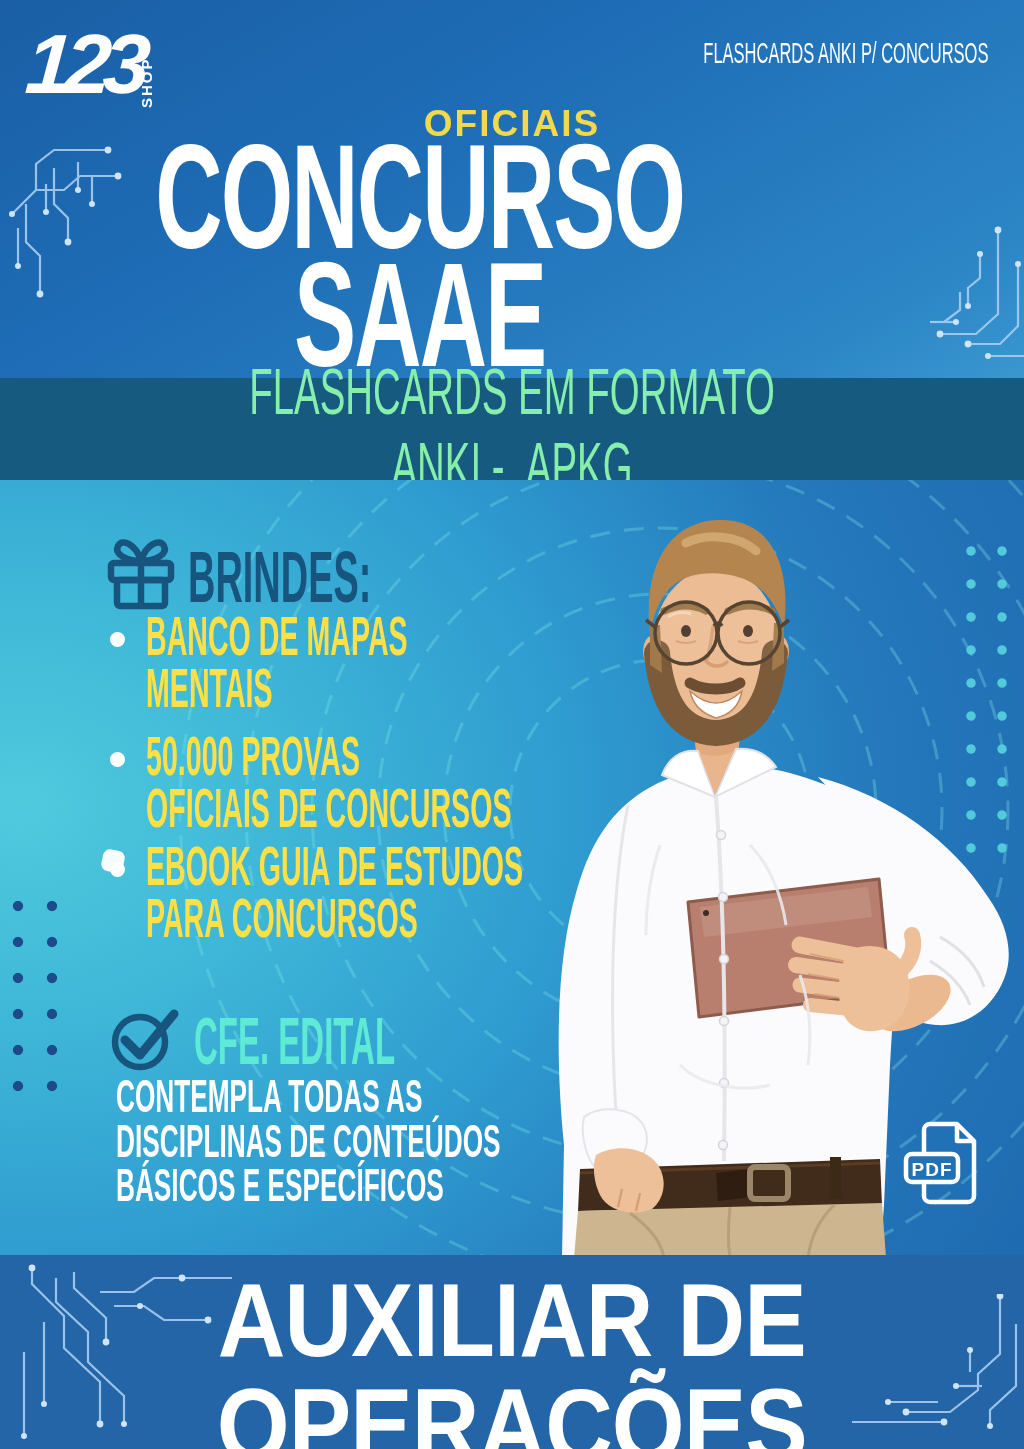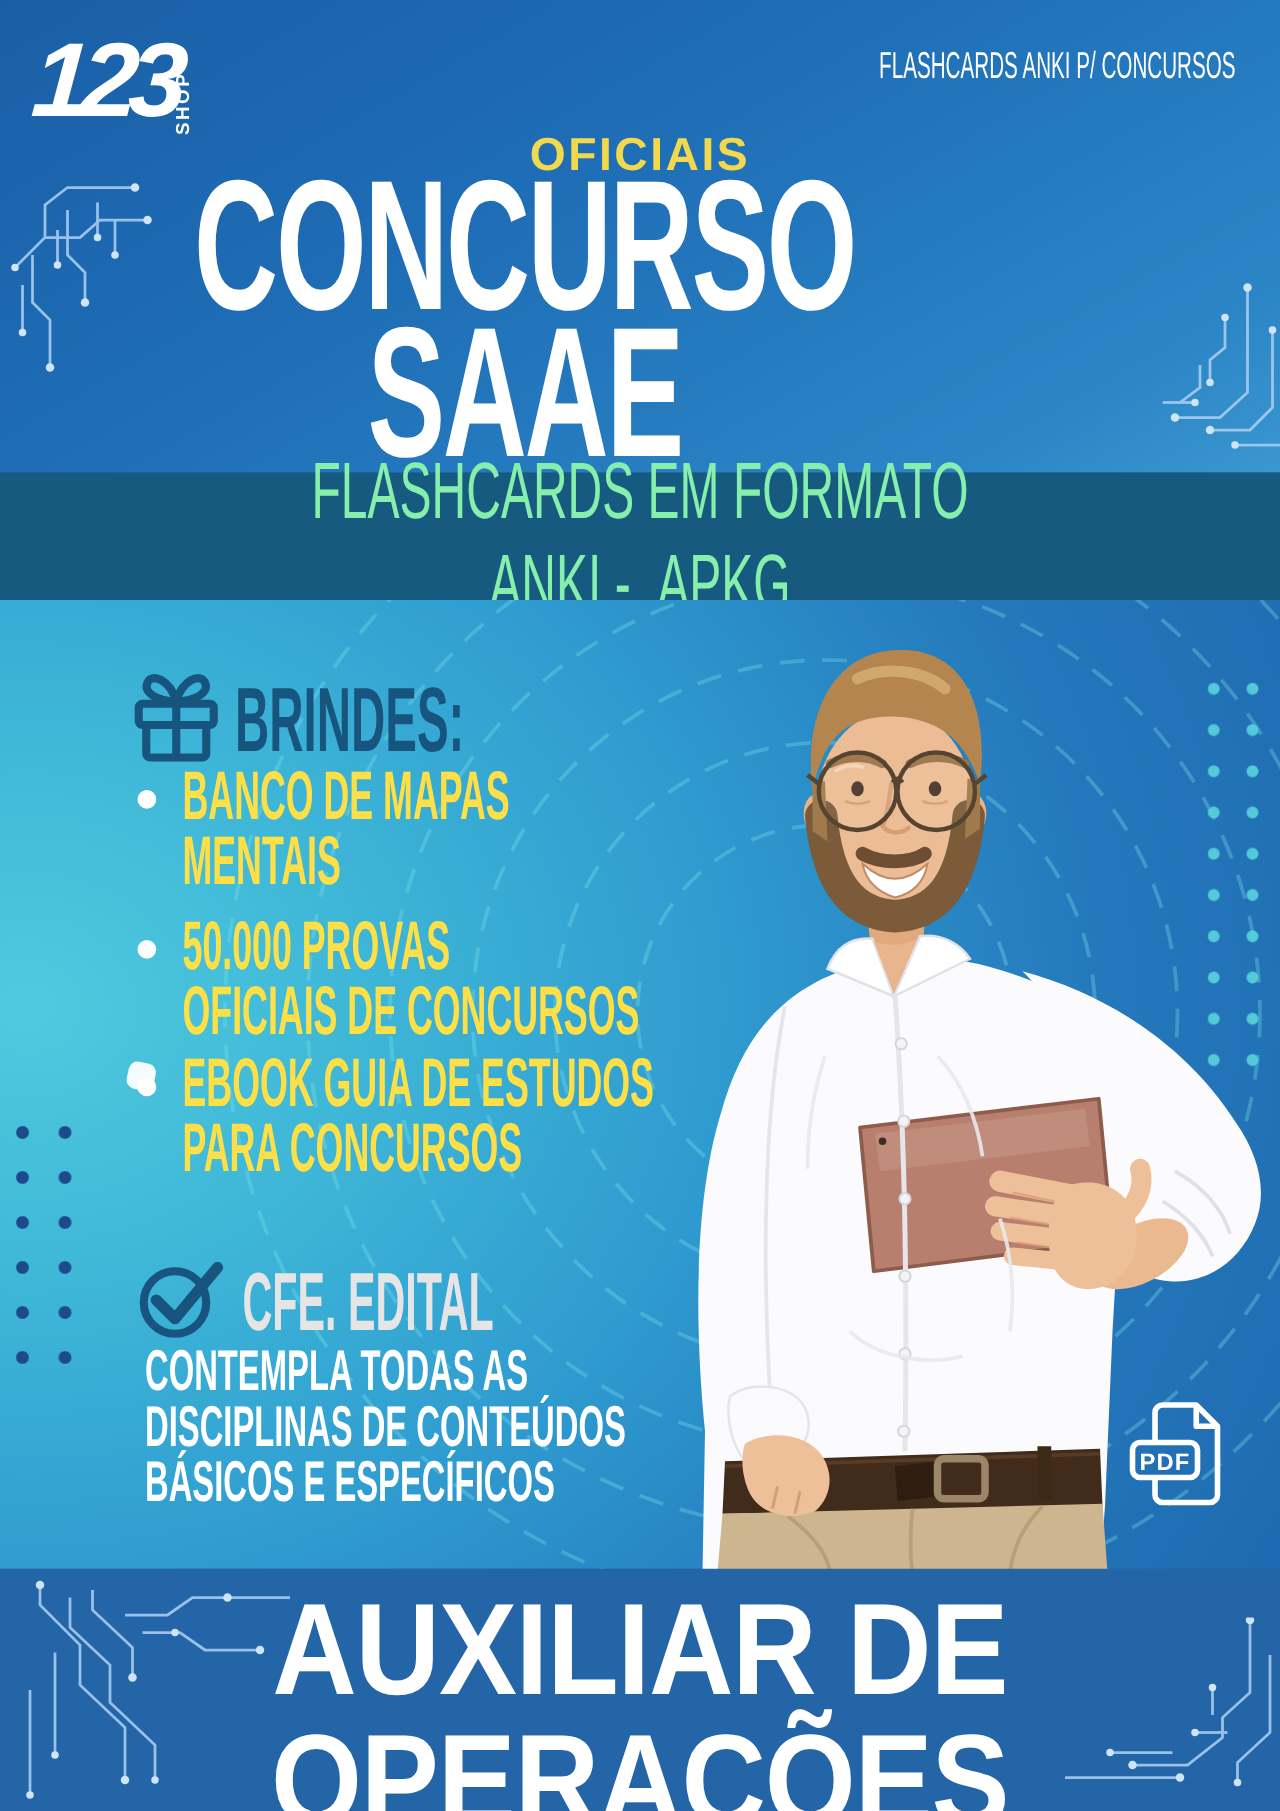--- a/index.html
+++ b/index.html
@@ -34,21 +34,21 @@
   
   .fmt-text{font-size:64px;font-weight:normal;color:#86efac;}
   .fmt-text .sqz{transform:scaleX(.60);transform-origin:50% 50%;}
   
   .icon-abs{position:absolute;}
   .brindes-heading{position:absolute;left:188px;top:540px;font-size:73px;font-weight:bold;color:#17557f;line-height:1;}
   .brindes-heading .sqz{transform:scaleX(.52);}
   .bullet{position:absolute;left:110px;width:15px;height:15px;border-radius:50%;background:#fff;}
   .item{position:absolute;left:146px;color:#fde047;font-size:55px;font-weight:bold;line-height:.95;}
   .item .sqz{transform:scaleX(.52);}
-  .edital-heading{position:absolute;left:194px;top:1008px;font-size:66px;font-weight:bold;color:#e5e5e5;line-height:1;}
+  .edital-heading{position:absolute;left:194px;top:1008px;font-size:66px;font-weight:bold;color:#5eead4;line-height:1;}
   .edital-heading .sqz{transform:scaleX(.50);}
   .edital-text{position:absolute;left:116px;top:1074px;color:#fff;font-size:46px;font-weight:bold;line-height:.97;text-decoration:underline;}
   .edital-text .sqz{transform:scaleX(.57);}
   
   .role{position:absolute;top:1268px;left:0;width:1024px;text-align:center;color:#fff;
     font-size:104px;font-weight:bold;line-height:1.01;letter-spacing:-1px;}
   .role .sqz{transform:scaleX(.90);}
   
   .arcs{position:absolute;left:0;top:480px;}
   .dots-left{position:absolute;left:12px;top:900px;width:68px;height:215px;

